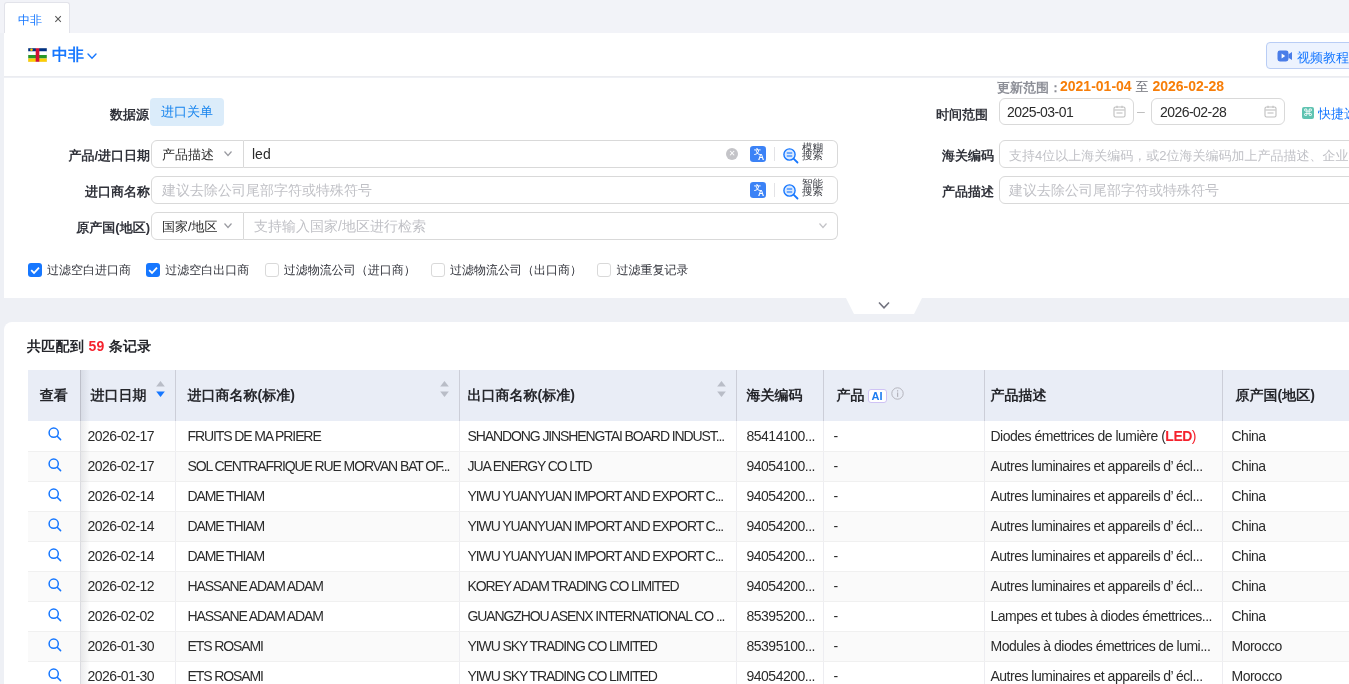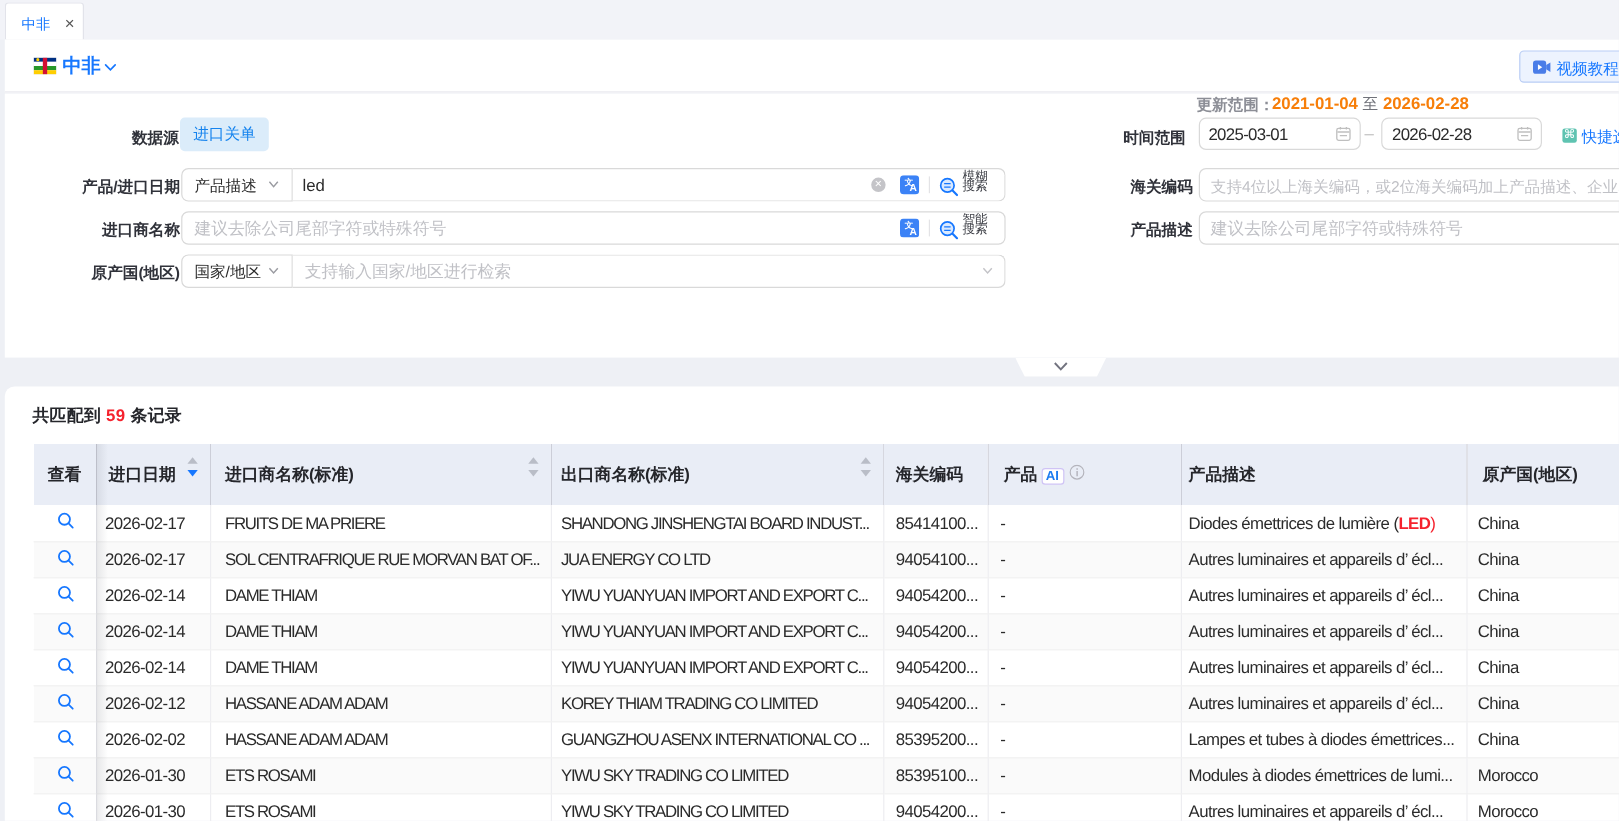--- a/index.html
+++ b/index.html
@@ -180,20 +180,31 @@
   <div class="abs" style="left:158px;top:140px;font-size:13px;color:#2b2b2b;">国家/地区</div>
   <svg class="abs" style="left:219px;top:144px" width="10" height="8" viewBox="0 0 10 8">
       <path d="M1.5 1.5 L5 5.5 L8.5 1.5" stroke="#9a9ba1" stroke-width="1.2" fill="none"></path>
     </svg>
   <div class="ctl inp-r" style="left:240px;top:134px;width:594px;height:28px;"></div>
   <div class="abs ph" style="left:250px;top:140px;font-size:14px;">支持输入国家/地区进行检索</div>
   <svg class="abs" style="left:814px;top:144px" width="10" height="8" viewBox="0 0 10 8">
       <path d="M1.5 1.5 L5 5.5 L8.5 1.5" stroke="#c3c3c7" stroke-width="1.2" fill="none"></path>
     </svg>
 
+  <div class="cbrow">
+    <span class="cb on"><svg width="14" height="14" viewBox="0 0 14 14">
+          <path d="M3.2 7.2 L6 10 L11 4.6" stroke="#fff" stroke-width="1.8" fill="none"></path>
+        </svg></span>过滤空白进口商<span class="cbgap"></span>
+    <span class="cb on"><svg width="14" height="14" viewBox="0 0 14 14">
+          <path d="M3.2 7.2 L6 10 L11 4.6" stroke="#fff" stroke-width="1.8" fill="none"></path>
+        </svg></span>过滤空白出口商<span class="cbgap"></span>
+    <span class="cb off"></span>过滤物流公司（进口商）<span class="cbgap"></span>
+    <span class="cb off"></span>过滤物流公司（出口商）<span class="cbgap"></span>
+    <span class="cb off"></span>过滤重复记录
+  </div>
 </div>
 
 <div class="collapse"></div>
 <svg class="abs" style="left:877px;top:301px" width="14" height="9" viewBox="0 0 14 9">
     <path d="M2 1.5 L7 6.8 L12 1.5" stroke="#72737f" stroke-width="1.6" fill="none"></path>
   </svg>
 
 <div class="results">
   <div style="position:absolute;left:76px;top:48px;width:10px;height:314px;background:linear-gradient(to right, rgba(50,55,70,0.10), rgba(50,55,70,0));z-index:5;"></div>
   <div class="count">共匹配到 <span class="red">59</span> 条记录</div>
@@ -297,21 +308,21 @@
           <td>Autres luminaires et appareils d’ écl...</td>
           <td class="last">China</td>
         </tr>
     <tr class="alt">
           <td class="ctr"><svg width="16" height="16" viewBox="0 0 16 16">
               <circle cx="6.7" cy="6.7" r="4.6" fill="none" stroke="#1677ff" stroke-width="1.5"></circle>
               <line x1="10.2" y1="10.2" x2="13.6" y2="13.6" stroke="#1677ff" stroke-width="1.5" stroke-linecap="round"></line>
             </svg></td>
           <td>2026-02-12</td>
           <td class="lk">HASSANE ADAM ADAM</td>
-          <td class="lk">KOREY THIAM TRADING CO LIMITED</td>
+          <td class="lk">KOREY ADAM TRADING CO LIMITED</td>
           <td>94054200...</td>
           <td>-</td>
           <td>Autres luminaires et appareils d’ écl...</td>
           <td class="last">China</td>
         </tr>
     <tr>
           <td class="ctr"><svg width="16" height="16" viewBox="0 0 16 16">
               <circle cx="6.7" cy="6.7" r="4.6" fill="none" stroke="#1677ff" stroke-width="1.5"></circle>
               <line x1="10.2" y1="10.2" x2="13.6" y2="13.6" stroke="#1677ff" stroke-width="1.5" stroke-linecap="round"></line>
             </svg></td>

